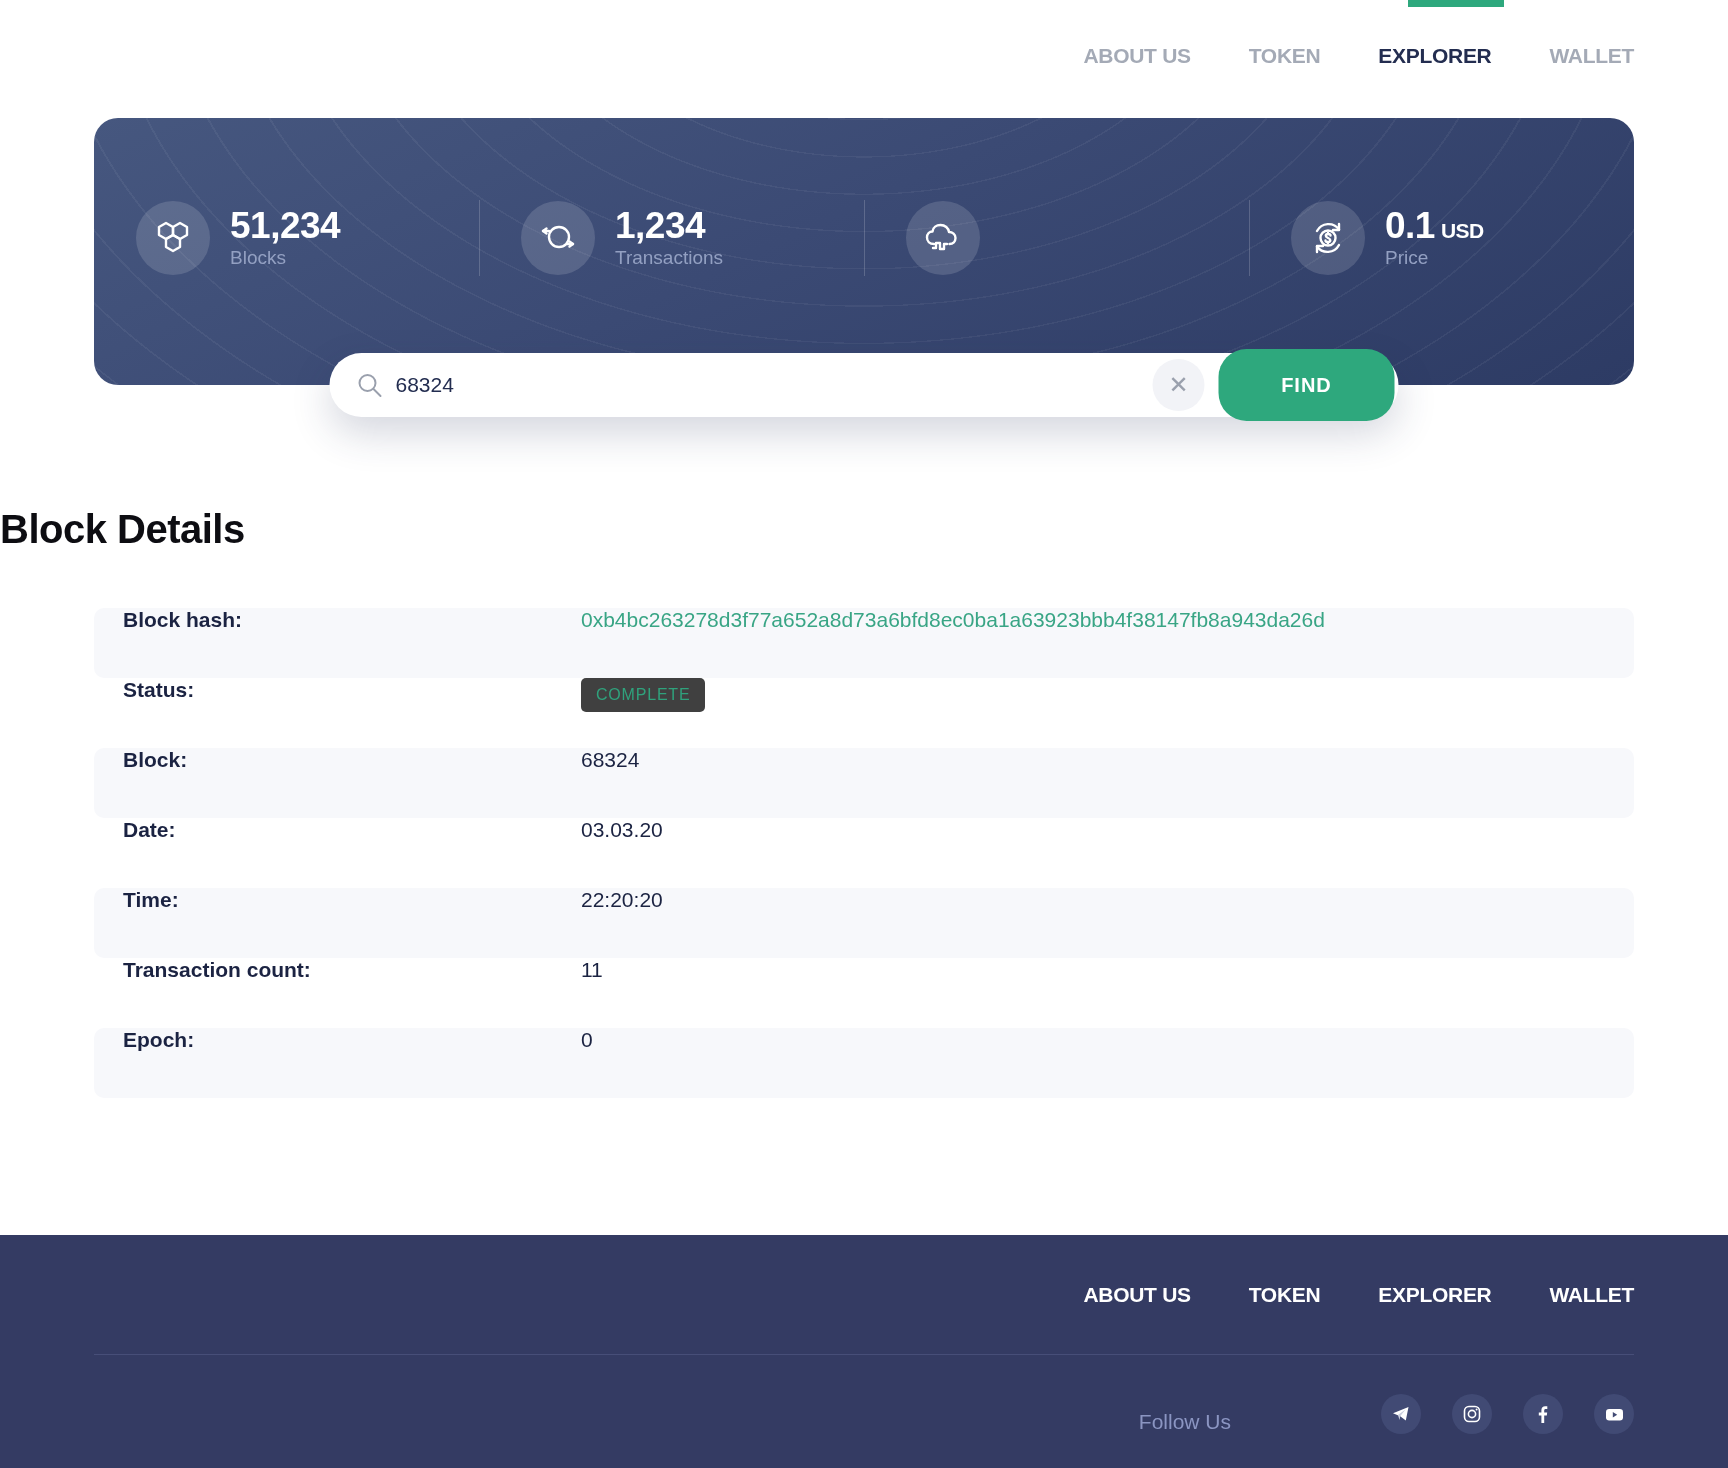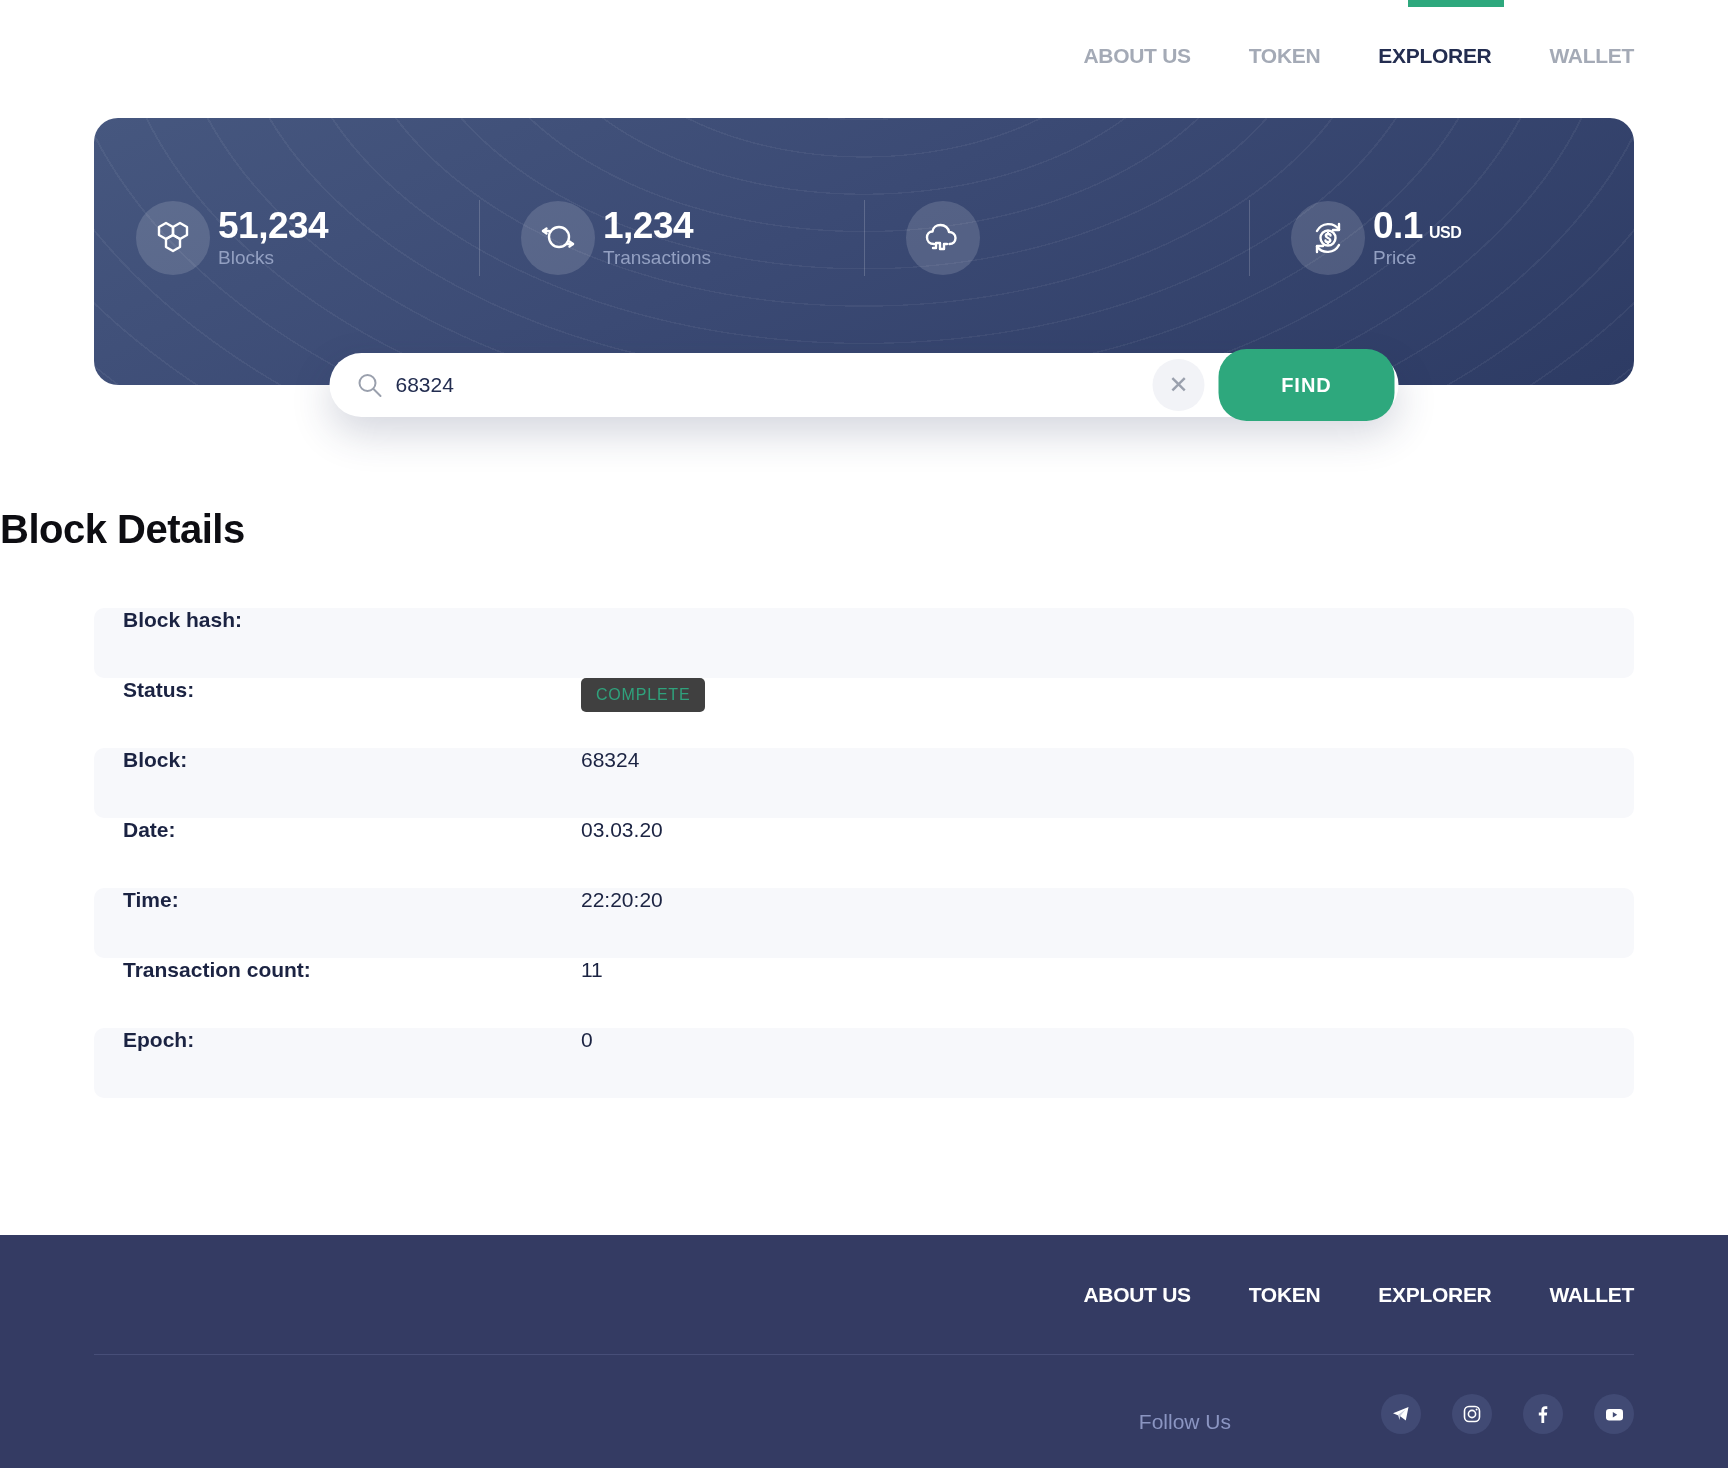--- a/index.html
+++ b/index.html
@@ -14,27 +14,27 @@
   .nav-link.active { color:#232d50; }
 
   
   .hero-wrap { position:relative; margin:0 94px; }
   .hero { position:relative; height:267px; border-radius:24px; overflow:hidden;
           background:
             repeating-radial-gradient(ellipse 1400px 900px at 50% -55%,
               transparent 0 56px, rgba(255,255,255,0.05) 56px 58px),
             linear-gradient(155deg, #46577f 0%, #3b4a74 45%, #2d3b64 100%);
           display:flex; align-items:center; padding-bottom:28px; }
-  .stat-col { width:25%; display:flex; align-items:center; gap:8px; padding-left:42px; position:relative; }
+  .stat-col { width:25%; display:flex; align-items:center; gap:20px; padding-left:42px; position:relative; }
   .stat-col + .stat-col::before { content:""; position:absolute; left:0; top:50%; transform:translateY(-50%);
           width:1px; height:76px; background:rgba(255,255,255,0.18); }
   .stat-icon-circle { width:74px; height:74px; border-radius:50%; background:rgba(255,255,255,0.14);
           display:flex; align-items:center; justify-content:center; flex:0 0 auto; }
   .stat-num { font-size:37px; font-weight:700; letter-spacing:-0.5px; color:#ffffff; line-height:1.1; }
-  .stat-unit { font-size:16px; font-weight:700; margin-left:6px;text-align:center; }
+  .stat-unit { font-size:21px; font-weight:700; margin-left:6px;text-align:center; }
   .stat-label { font-size:19px; color:#93a0c2; margin-top:0; }
 
   
   .search-bar { position:absolute; left:50%; transform:translateX(-50%); bottom:-32px;
           width:1069px; height:64px; background:#ffffff; border-radius:32px;
           box-shadow:0 16px 40px rgba(40,50,90,0.20); display:flex; align-items:center; z-index:5; }
   .search-glass { margin-left:26px; flex:0 0 auto; display:flex; }
   .search-input { flex:1; border:none; outline:none; font-size:21px; color:#232d50;
           font-family:"Liberation Sans", sans-serif; padding:0 12px 0 12px; background:transparent; }
   .clear-btn { width:52px; height:52px; border-radius:50%; background:#f2f3f7; border:none; cursor:pointer;
@@ -154,20 +154,21 @@
     <button class="clear-btn">✕</button>
     <button class="find-btn">FIND</button>
   </div>
 </div>
 
 <h1 class="details-title">Block Details</h1>
 
 <div class="rows">
   <div class="detail-row">
     <div class="row-label">Block hash:</div>
+    <div class="row-value hash">0xb4bc263278d3f77a652a8d73a6bfd8ec0ba1a63923bbb4f38147fb8a943da26d</div>
   </div>
   <div class="detail-row">
     <div class="row-label">Status:</div>
     <div class="row-value"><span class="status-badge">COMPLETE</span></div>
   </div>
   <div class="detail-row">
     <div class="row-label">Block:</div>
     <div class="row-value">68324</div>
   </div>
   <div class="detail-row">

